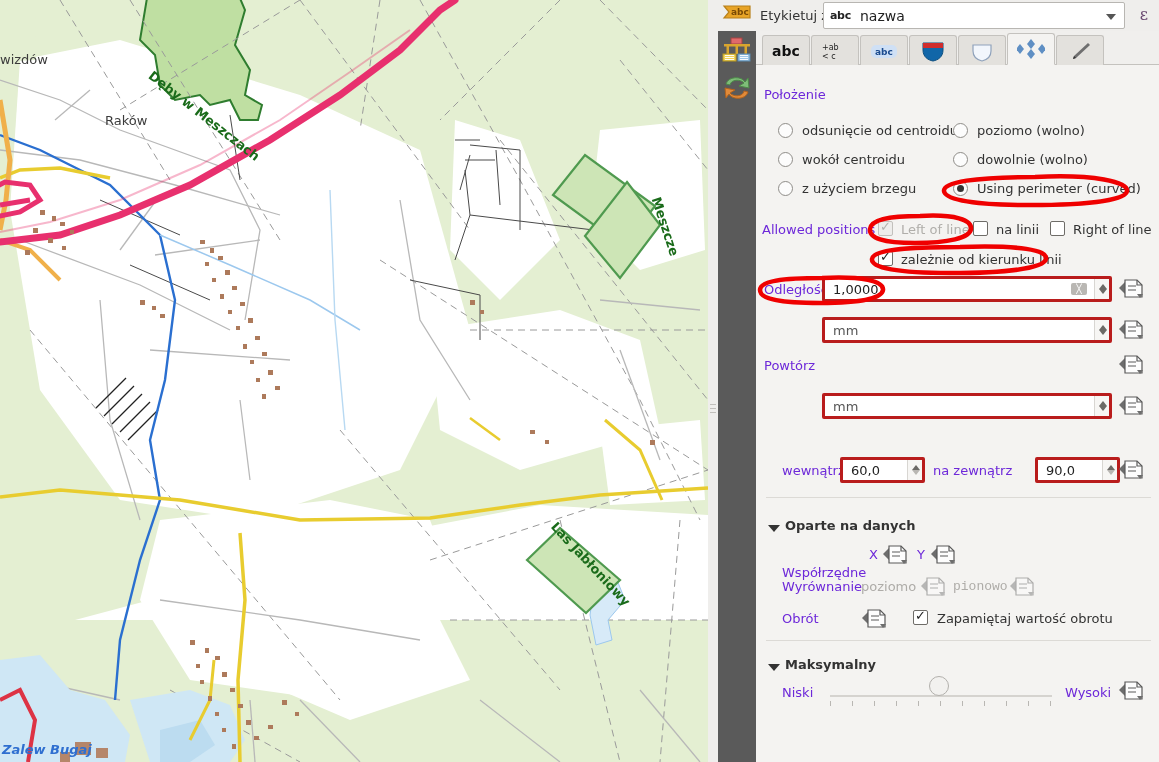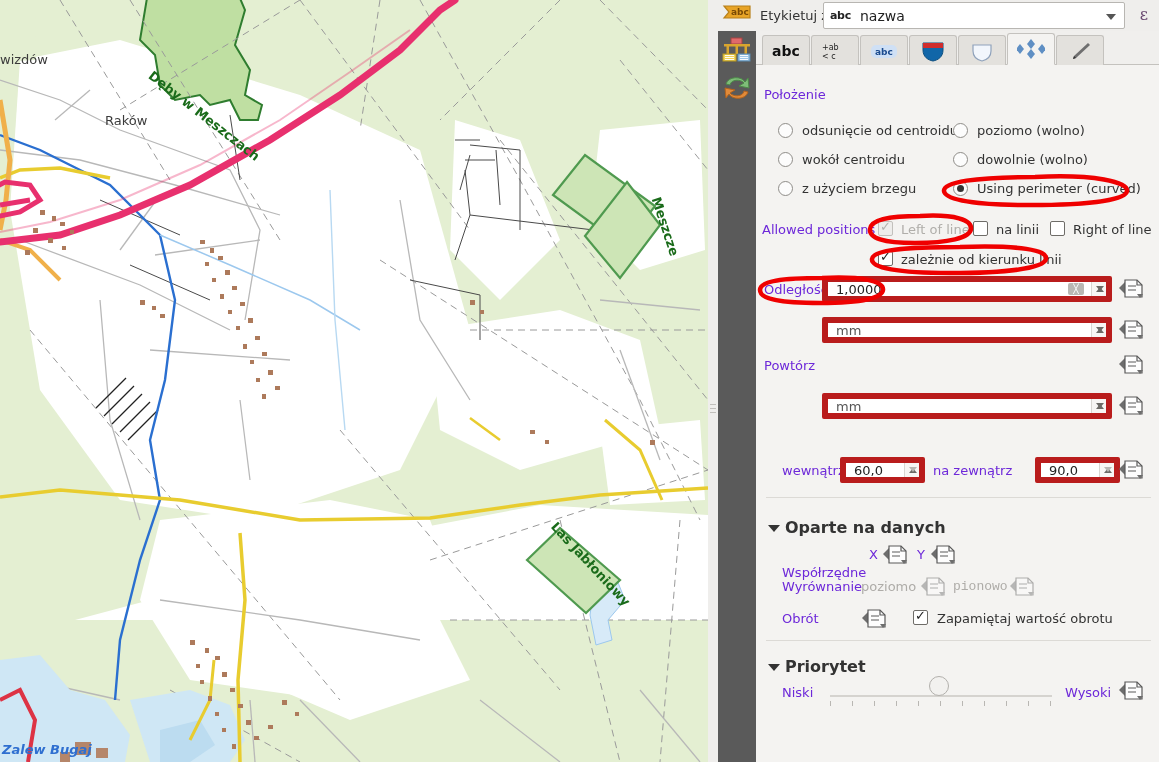--- a/index.html
+++ b/index.html
@@ -51,39 +51,39 @@
          background:#e3e1dd; border:1px solid #c4c2be; border-bottom:none;
          border-radius:3px 3px 0 0; }
   .tab.active { background:#f4f3f1; top:2px; height:32px; border-bottom:1px solid #f4f3f1; z-index:3;}
   .tab .g { position:absolute; left:0; top:0; width:100%; height:100%;
             display:flex; align-items:center; justify-content:center; }
 
   
   .body { position:absolute; left:0; top:65px; width:403px; height:697px; background:#f4f3f1; }
 
   .sectitle { position:absolute; font-size:13px; color:#6d28d9; }
-  .grouphdr { position:absolute; font-size:16px; font-weight:bold; color:#333; }
+  .grouphdr { position:absolute; font-size:13px; font-weight:bold; color:#333; }
   .tri { position:absolute; width:0;height:0;border-left:6px solid transparent;
          border-right:6px solid transparent;border-top:7px solid #333; }
 
   .radio { position:absolute; width:15px; height:15px; border-radius:50%;
            border:1px solid #8f8d89; background:#fcfcfc; }
   .radio.on::after { content:""; position:absolute; left:3px; top:3px; width:7px;height:7px;
                      border-radius:50%; background:#333; }
   .rlabel { position:absolute; font-size:13px; color:#333; }
 
   .chk { position:absolute; width:15px; height:15px; border:1px solid #6e6c68; background:#fff;
          border-radius:2px; }
   .chk.on::after { content:"✓"; position:absolute; left:1px; top:-3px; font-size:13px; color:#222; }
   .chk.dis { border-color:#c2c0bc; background:#eeedeb; }
   .chk.dis.on::after { color:#b4b2ae; }
   .clabel { position:absolute; font-size:13px; color:#333; }
   .clabel.dis { color:#b0aeaa; }
 
-  .field { position:absolute; background:#fff; border:6px solid #b91c1c; border-radius:2px; }
+  .field { position:absolute; background:#fff; border:3px solid #b91c1c; border-radius:2px; }
   .field .txt { position:absolute; left:8px; top:50%; transform:translateY(-50%);
                 font-size:13px; color:#222; }
   .field .txt.grey { color:#555; }
   .spin { position:absolute; right:0; top:0; width:15px; height:100%;
           border-left:1px solid #d8d6d2; background:#f7f6f4; }
   .spin .up, .spin .dn { position:absolute; left:4px; width:0;height:0;
                          border-left:4px solid transparent;border-right:4px solid transparent; }
   .spin .up { top:5px; border-bottom:5px solid #6c6a66; }
   .spin .dn { bottom:5px; border-top:5px solid #6c6a66; }
   .spin .up.g2 { border-bottom-color:#b9b7b3; }
@@ -603,21 +603,21 @@
           <path d="M10,9 H18 M10,13 H18" stroke="#5a5a5a" stroke-width="1.2"></path>
           <polygon points="19,17 25,17 22,21" fill="#6d6d6d"></polygon>
         </svg>
       </div>
       <div class="chk on" style="left:157px; top:545px;"></div>
       <div class="clabel" style="left:181px; top:546px;">Zapamiętaj wartość obrotu</div>
 
       <div class="sep" style="left:10px; top:575px; width:385px;"></div>
 
       <div class="tri" style="left:12px; top:599px;"></div>
-      <div class="grouphdr" style="left:29px; top:592px;">Priorytet</div>
+      <div class="grouphdr" style="left:29px; top:592px;">Maksymalny</div>
 
       <div class="sectitle" style="left:26px; top:620px;">Niski</div>
       <div class="sectitle" style="left:309px; top:620px;">Wysoki</div>
 
       <div class="slider-track" style="left:74px; top:630px; width:222px;"></div>
       <div style="position:absolute; left:74px; top:636px; width:222px; height:6px;">
         <i class="slider-tick" style="left:0px;"></i>
         <i class="slider-tick" style="left:22px;"></i>
         <i class="slider-tick" style="left:44px;"></i>
         <i class="slider-tick" style="left:66px;"></i>

